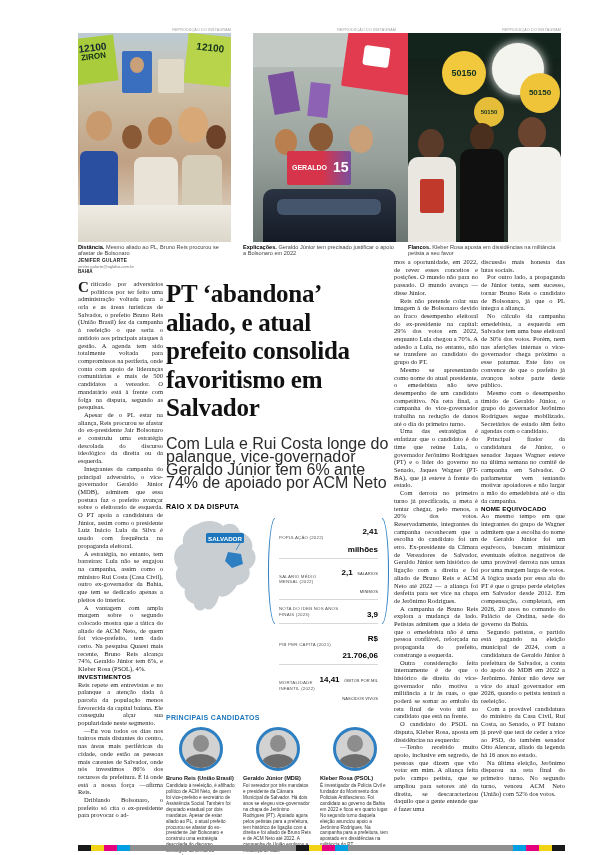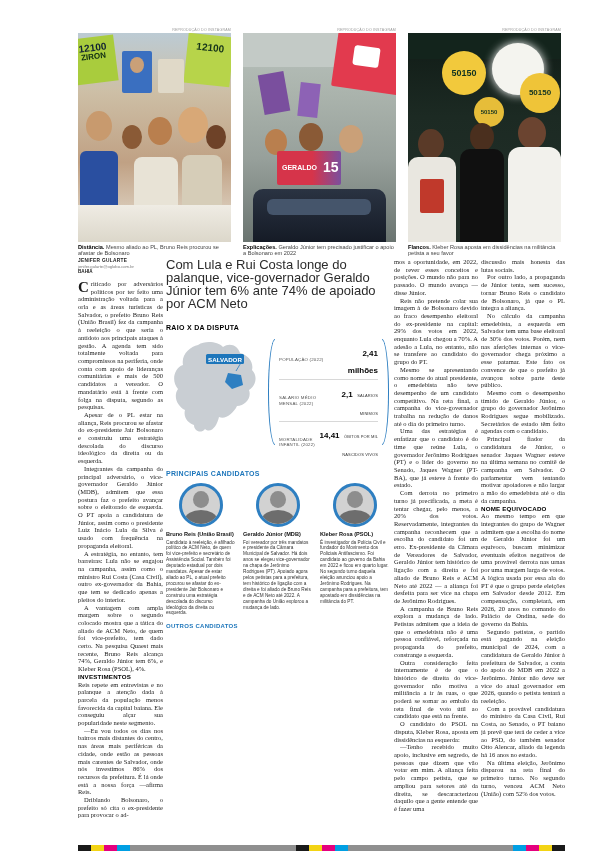--- a/index.html
+++ b/index.html
@@ -22,21 +22,21 @@
   .subhd{font-family:"Liberation Sans",sans-serif;font-weight:bold;font-size:6.2px;margin:4px 0 2px 0;
          text-indent:0 !important;color:#000;letter-spacing:.2px;}
   .dropcap{float:left;font-size:15px;line-height:12px;font-weight:bold;padding:1px 2px 0 0;}
   .byline{font-family:"Liberation Sans",sans-serif;margin-bottom:5px;line-height:1.25;}
   .byline .au{font-size:4.8px;font-weight:bold;letter-spacing:.3px;}
   .byline .em{font-size:4.2px;color:#777;}
   .byline .pl{font-size:4.6px;font-weight:bold;}
   
   #mid{position:absolute;left:166px;top:258px;width:223px;}
   #headline{font-size:25px;line-height:28.5px;font-weight:bold;letter-spacing:-.3px;margin:22px 0 0 0;}
-  #subhead{font-family:"Liberation Sans",sans-serif;font-size:13px;line-height:13px;color:#2b2b2b;margin-top:0;}
+  #subhead{font-family:"Liberation Sans",sans-serif;font-size:16px;line-height:13px;color:#2b2b2b;margin-top:14px;}
   .kicker{font-family:"Liberation Sans",sans-serif;font-weight:bold;font-size:7px;letter-spacing:.3px;margin-top:14px;color:#000;}
   .kicker.blue{color:#1d76bb;}
   
   #infog{display:flex;margin-top:6px;align-items:flex-start;}
   #mapwrap{width:100px;flex:none;}
   .brk{width:6px;height:104px;flex:none;margin-top:2px;}
   .brk-l{border:1.5px solid #2e7fc1;border-right:none;border-radius:7px 0 0 7px / 52px 0 0 52px;margin-left:2px;}
   .brk-r{border:1.5px solid #2e7fc1;border-left:none;border-radius:0 7px 7px 0 / 0 52px 52px 0;}
   #stats{flex:1;margin:2px 4px 0 4px;}
   .srow{display:flex;justify-content:space-between;align-items:center;padding:2.6px 0;border-top:1px solid #d8d8d8;}
@@ -90,21 +90,21 @@
     <div class="face" style="left:70px;top:84px;width:24px;height:28px;background:#b97f4e;"></div>
     <div class="face" style="left:100px;top:74px;width:30px;height:36px;background:#d8a877;"></div>
     <div class="face" style="left:128px;top:92px;width:20px;height:24px;background:#6e4228;"></div>
     <div style="left:2px;top:118px;width:38px;height:58px;background:#2a4fa0;border-radius:6px 6px 0 0;"></div>
     <div style="left:56px;top:124px;width:44px;height:52px;background:#e8e3d6;border-radius:8px 8px 0 0;"></div>
     <div style="left:104px;top:122px;width:40px;height:54px;background:#d6cdb8;border-radius:8px 8px 0 0;"></div>
     <div style="left:0;top:172px;width:153px;height:37px;background:linear-gradient(180deg,#efece4,#dcd7ca);"></div>
   </div>
   <div class="caption" style="left:78px;"><b>Distância.</b><span> Mesmo aliado ao PL, Bruno Reis procurou se afastar de Bolsonaro</span></div>
 
-  <div class="photo" style="left:243px;background:linear-gradient(180deg,#b9c2bd 0%,#aab3ac 30%,#97a09b 60%,#6a7470 100%);">
+  <div class="photo" style="left:253px;background:linear-gradient(180deg,#b9c2bd 0%,#aab3ac 30%,#97a09b 60%,#6a7470 100%);padding-left:40px;">
     <div style="left:0;top:0;width:153px;height:34px;background:#c3cac6;"></div>
     <div style="left:92px;top:-4px;width:70px;height:62px;background:#e23a4e;transform:rotate(8deg);border-radius:2px;">
       <div style="left:18px;top:18px;width:26px;height:20px;background:#fff;border-radius:3px;"></div>
     </div>
     <div style="left:18px;top:40px;width:26px;height:40px;background:#7a4f9e;transform:rotate(-10deg);"></div>
     <div style="left:56px;top:50px;width:20px;height:34px;background:#8d62b5;transform:rotate(6deg);"></div>
     <div class="face" style="left:22px;top:96px;width:22px;height:26px;background:#b97f4e;"></div>
     <div class="face" style="left:56px;top:90px;width:24px;height:28px;background:#8a5a36;"></div>
     <div class="face" style="left:96px;top:92px;width:24px;height:28px;background:#caa078;"></div>
     <div style="left:34px;top:118px;width:64px;height:34px;background:linear-gradient(90deg,#d6344a 55%,#7a4f9e 100%);border-radius:2px;">
@@ -151,20 +151,21 @@
     <p>Integrantes da campanha do principal adversário, o vice-governador Geraldo Júnior (MDB), admitem que essa postura faz o prefeito avançar sobre o eleitorado de esquerda. O PT apoia a candidatura de Júnior, assim como o presidente Luiz Inácio Lula da Silva é usado com frequência na propaganda eleitoral.</p>
     <p>A estratégia, no entanto, tem barreiras: Lula não se engajou na campanha, assim como o ministro Rui Costa (Casa Civil), outro ex-governador da Bahia, que tem se dedicado apenas a pleitos do interior.</p>
     <p>A vantagem com ampla margem sobre o segundo colocado mostra que a tática do aliado de ACM Neto, de quem foi vice-prefeito, tem dado certo. Na pesquisa Quaest mais recente, Bruno Reis alcança 74%, Geraldo Júnior tem 6%, e Kleber Rosa (PSOL), 4%.</p>
     <p class="subhd">INVESTIMENTOS</p>
     <p class="noindent">Reis repete em entrevistas e no palanque a atenção dada à parcela da população menos favorecida da capital baiana. Ele conseguiu alçar sua popularidade neste segmento.</p>
     <p>—Eu vou todos os dias nos bairros mais distantes do centro, nas áreas mais periféricas da cidade, onde estão as pessoas mais carentes de Salvador, onde nós investimos 86% dos recursos da prefeitura. É lá onde está a nossa força —afirma Reis.</p>
     <p>Driblando Bolsonaro, o prefeito só cita o ex-presidente para provocar o ad-</p>
   </div>
 
   <div id="mid">
+    <h1 id="headline">PT ‘abandona’ aliado, e atual prefeito consolida favoritismo em Salvador</h1>
     <div id="subhead">Com Lula e Rui Costa longe do palanque, vice-governador Geraldo Júnior tem 6% ante 74% de apoiado por ACM Neto</div>
 
     <div class="kicker">RAIO X DA DISPUTA</div>
     <div id="infog">
       <div id="mapwrap">
         <svg width="100" height="110" viewBox="0 0 100 110">
           <path d="M32,8 C40,3 52,5 57,10 C64,5 72,9 74,16 C82,18 88,25 86,33 C92,39 90,49 83,53 C86,61 79,69 71,69 C67,77 59,83 53,80 C51,89 45,97 39,92 C35,97 28,94 28,88 C22,86 17,80 19,73 C11,69 7,59 12,52 C5,44 8,31 17,28 C15,17 24,10 32,8 Z" fill="#c9ced3"></path>
           <path d="M62,36 L75,38 L77,48 L66,52 L59,45 Z" fill="#2e7fc1"></path>
           <line x1="70" y1="34" x2="76" y2="24" stroke="#2e7fc1" stroke-width="0.8"></line>
           <rect x="40" y="17" width="38" height="10" rx="1.5" fill="#1d76bb"></rect>
@@ -173,20 +174,28 @@
       </div>
       <div class="brk brk-l"></div>
       <div id="stats">
         <div class="srow">
           <span class="slabel">POPULAÇÃO (2022)</span>
           <span class="sval"><b>2,41 milhões</b> <span class="sfx"></span></span>
         </div>
         <div class="srow">
           <span class="slabel">SALÁRIO MÉDIO MENSAL (2022)</span>
           <span class="sval"><b>2,1</b> <span class="sfx">SALÁRIOS MÍNIMOS</span></span>
+        </div>
+        <div class="srow">
+          <span class="slabel">NOTA DO IDEB NOS ANOS FINAIS (2023)</span>
+          <span class="sval"><b>3,9</b> <span class="sfx"></span></span>
+        </div>
+        <div class="srow">
+          <span class="slabel">PIB PER CAPITA (2021)</span>
+          <span class="sval"><b>R$ 21.706,06</b> <span class="sfx"></span></span>
         </div>
         <div class="srow">
           <span class="slabel">MORTALIDADE INFANTIL (2022)</span>
           <span class="sval"><b>14,41</b> <span class="sfx">ÓBITOS POR MIL NASCIDOS VIVOS</span></span>
         </div>
       </div>
       <div class="brk brk-r"></div>
     </div>
 
     <div class="kicker blue" style="margin-top:8px;">PRINCIPAIS CANDIDATOS</div>

